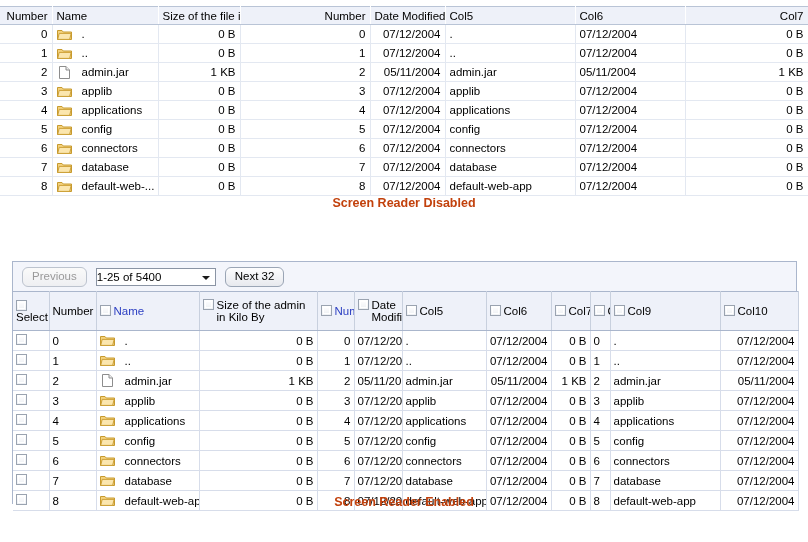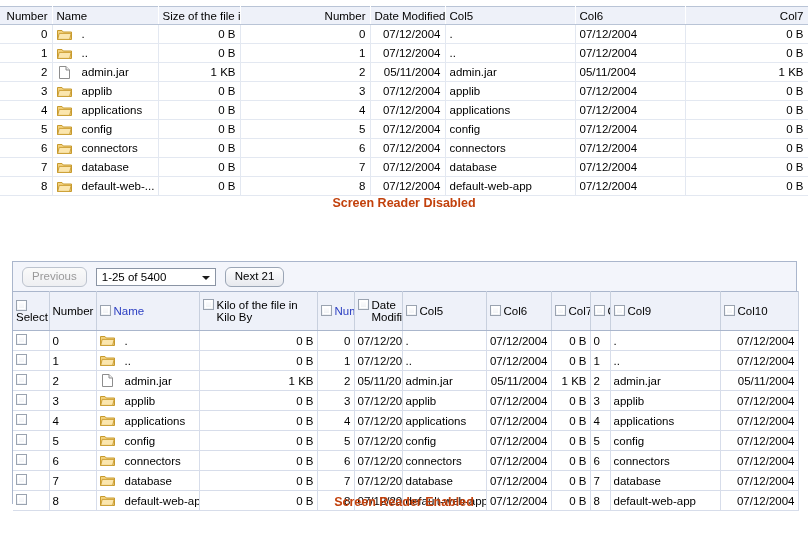--- a/index.html
+++ b/index.html
@@ -102,21 +102,20 @@
   }
   .btn.disabled { color: #9a9a9a; border-color: #bcc3ce; background: linear-gradient(#fafafa,#eeeff2); }
   .combo {
     position: relative;
     width: 120px; height: 18px;
     border: 1px solid #8a94a4;
     background: #ffffff;
     box-sizing: border-box;
     font-size: 11.5px;
     line-height: 16px;
-    padding-left: 5px;
     white-space: nowrap;
   }
   .combo .arrow {
     position: absolute; right: 5px; top: 7px;
     width: 0; height: 0;
     border-left: 4px solid transparent;
     border-right: 4px solid transparent;
     border-top: 4px solid #1a1a1a;
   }
 
@@ -386,21 +385,21 @@
 <div class="caption" id="cap-top">Screen Reader Disabled</div>
 
 <div class="panel">
 
   <div class="toolbar">
     <div class="btn disabled">Previous</div>
     <div class="combo">
       <span>1-25 of 5400</span>
       <span class="arrow"></span>
     </div>
-    <div class="btn">Next 21</div>
+    <div class="btn">Next 32</div>
   </div>
 
   <div class="grid-wrap">
     <table class="bot-table" id="bot-table">
       <colgroup>
         <col style="width:36px">
           <col style="width:47px">
           <col style="width:103px">
           <col style="width:118px">
         <col style="width:37px">
@@ -427,21 +426,21 @@
             </th>
             <th>
               <span class="th-in">
                 <span class="cb"></span>
                 <span class="t th-link">Name</span>
               </span>
             </th>
             <th>
               <span class="th-in">
                 <span class="cb"></span>
-                <span class="t">Kilo of the file in Kilo By</span>
+                <span class="t">Size of the admin in Kilo By</span>
               </span>
             </th>
             <th>
               <span class="th-in">
                 <span class="cb"></span>
                 <span class="t th-link">Number</span>
               </span>
             </th>
             <th>
               <span class="th-in">

